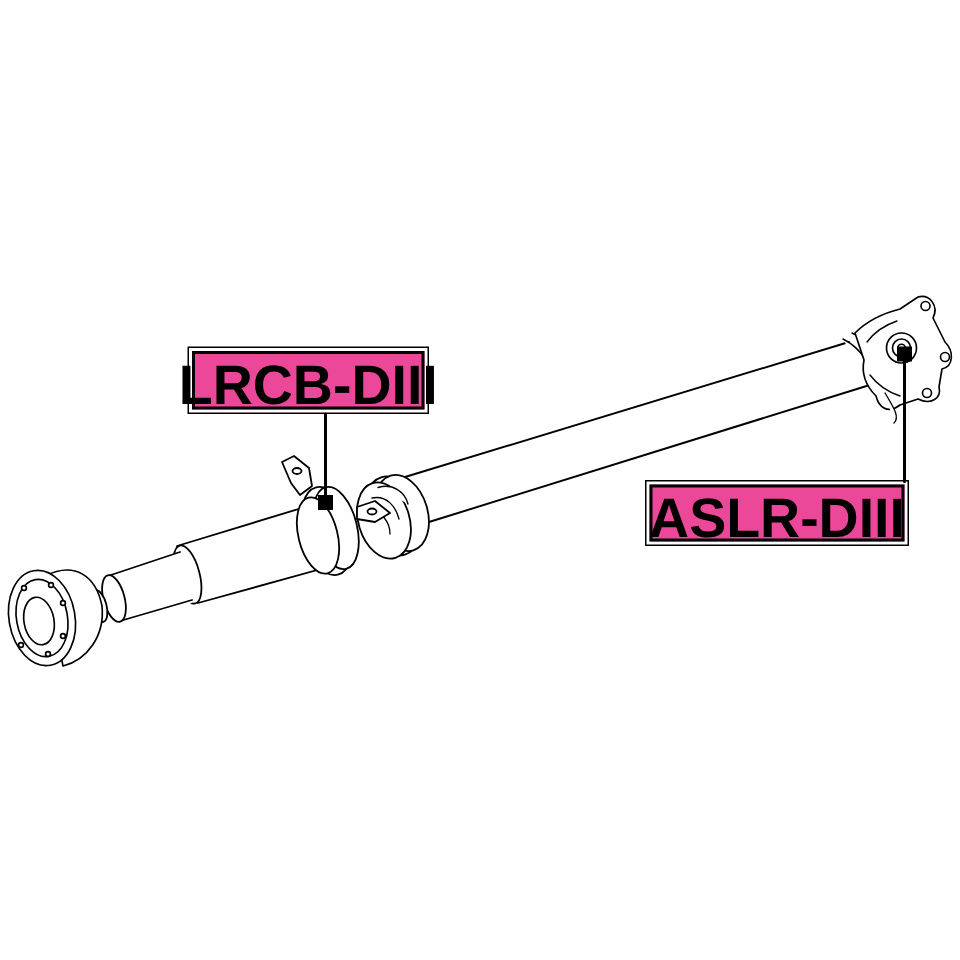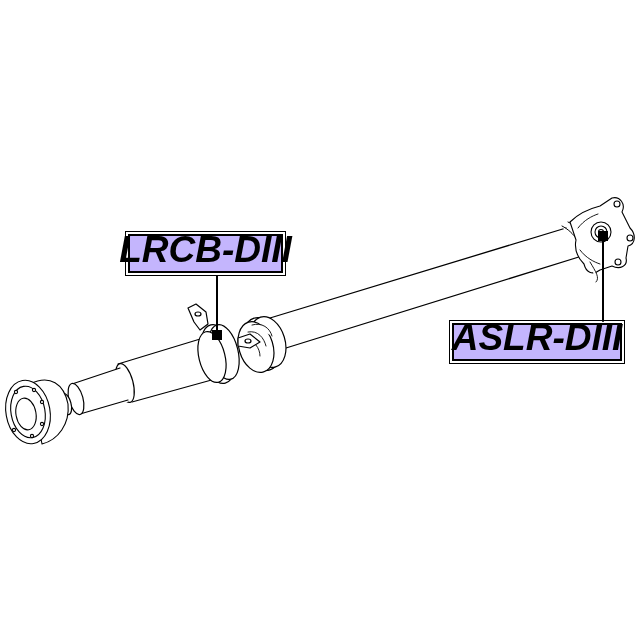--- a/index.html
+++ b/index.html
@@ -1,35 +1,34 @@
 <!DOCTYPE html>
 <html><head>
   <meta charset="utf-8">
   <style>
     html, body { margin: 0; padding: 0; background: #ffffff; }
     body { width: 640px; height: 640px; position: relative; overflow: hidden; font-family: "Liberation Sans", sans-serif; }
     #diagram { position: absolute; left: 0; top: 0; width: 640px; height: 640px; }
     .part-label {
       position: absolute;
       box-sizing: border-box;
-      background: #c4b5fd;
+      background: #ec4899;
       border: 2px solid #000000;
       outline: 1px solid #000000;
       outline-offset: 2px;
       font-family: "Liberation Sans", sans-serif;
       font-weight: bold;
       color: #000000;
-      display: flex; align-items: flex-end; justify-content: center;
+      display: flex; align-items: flex-start; justify-content: center;
       letter-spacing: 0px;
       white-space: nowrap;
       cursor: pointer;
-      font-style: italic;
     }
     #label-lrcb { left: 128px; top: 234px; width: 155px; height: 39px; font-size: 37px; }
-    #label-aslr { left: 452px; top: 323px; width: 170px; height: 38px; font-size: 37px; }
+    #label-aslr { left: 433px; top: 323px; width: 170px; height: 38px; font-size: 37px; }
   </style>
 </head>
 <body>
 
 <svg id="diagram" viewBox="0 0 640 640" xmlns="http://www.w3.org/2000/svg" fill="none" stroke="#000" stroke-linecap="round" stroke-linejoin="round">
 
   <g stroke-width="1.3" fill="#fff">
     <path d="M270 318 L566 228 L582 252 L286 348 Z" stroke="none"></path>
     <line x1="270" y1="318" x2="566" y2="228"></line>
     <line x1="286" y1="348" x2="582" y2="256"></line>

